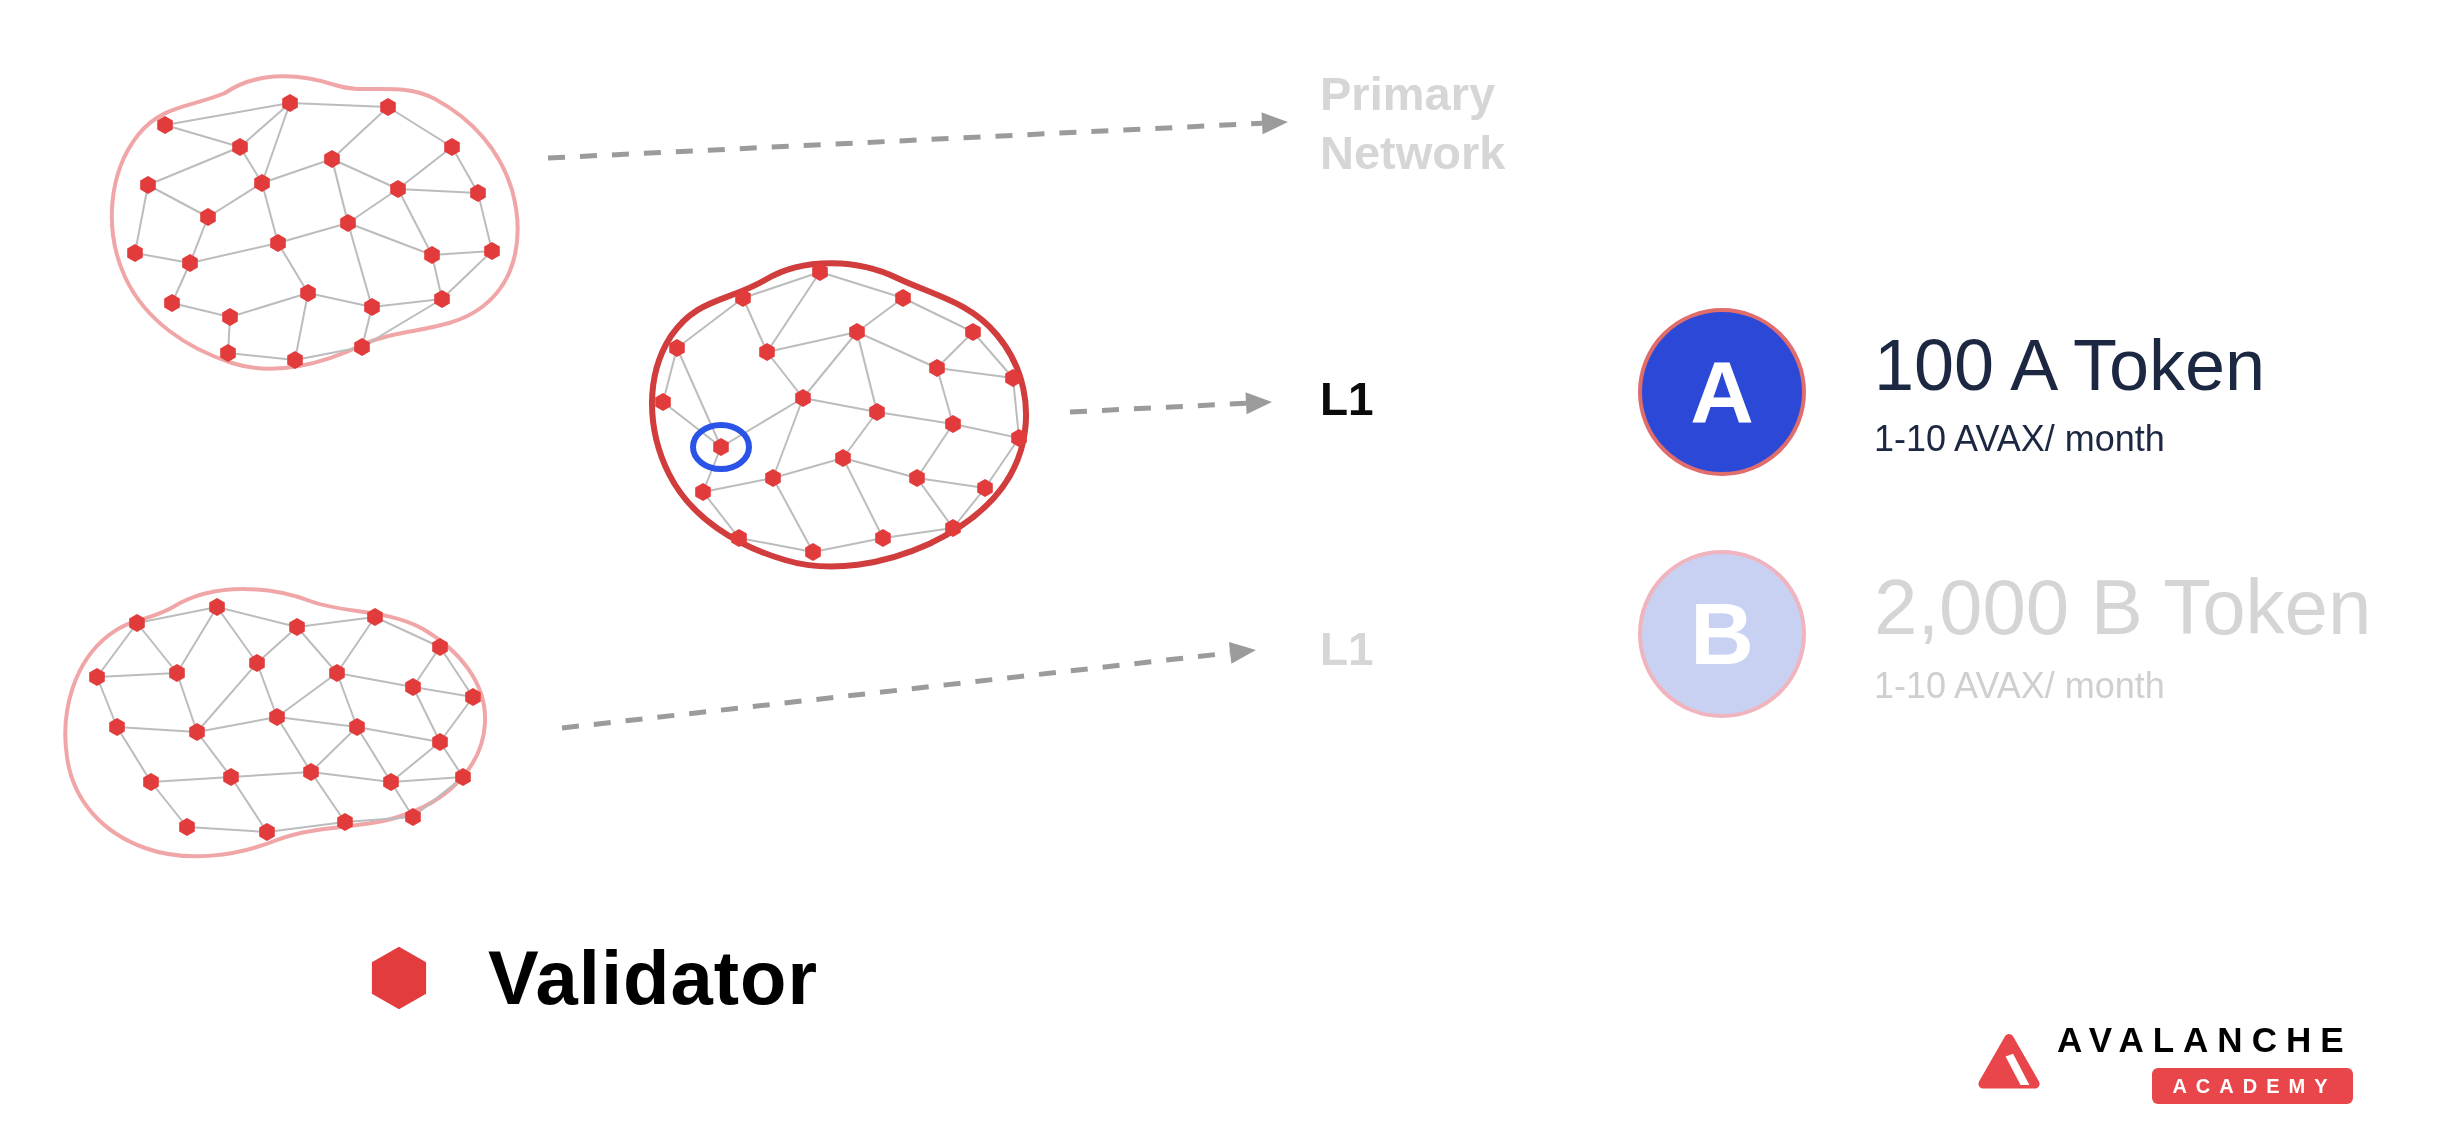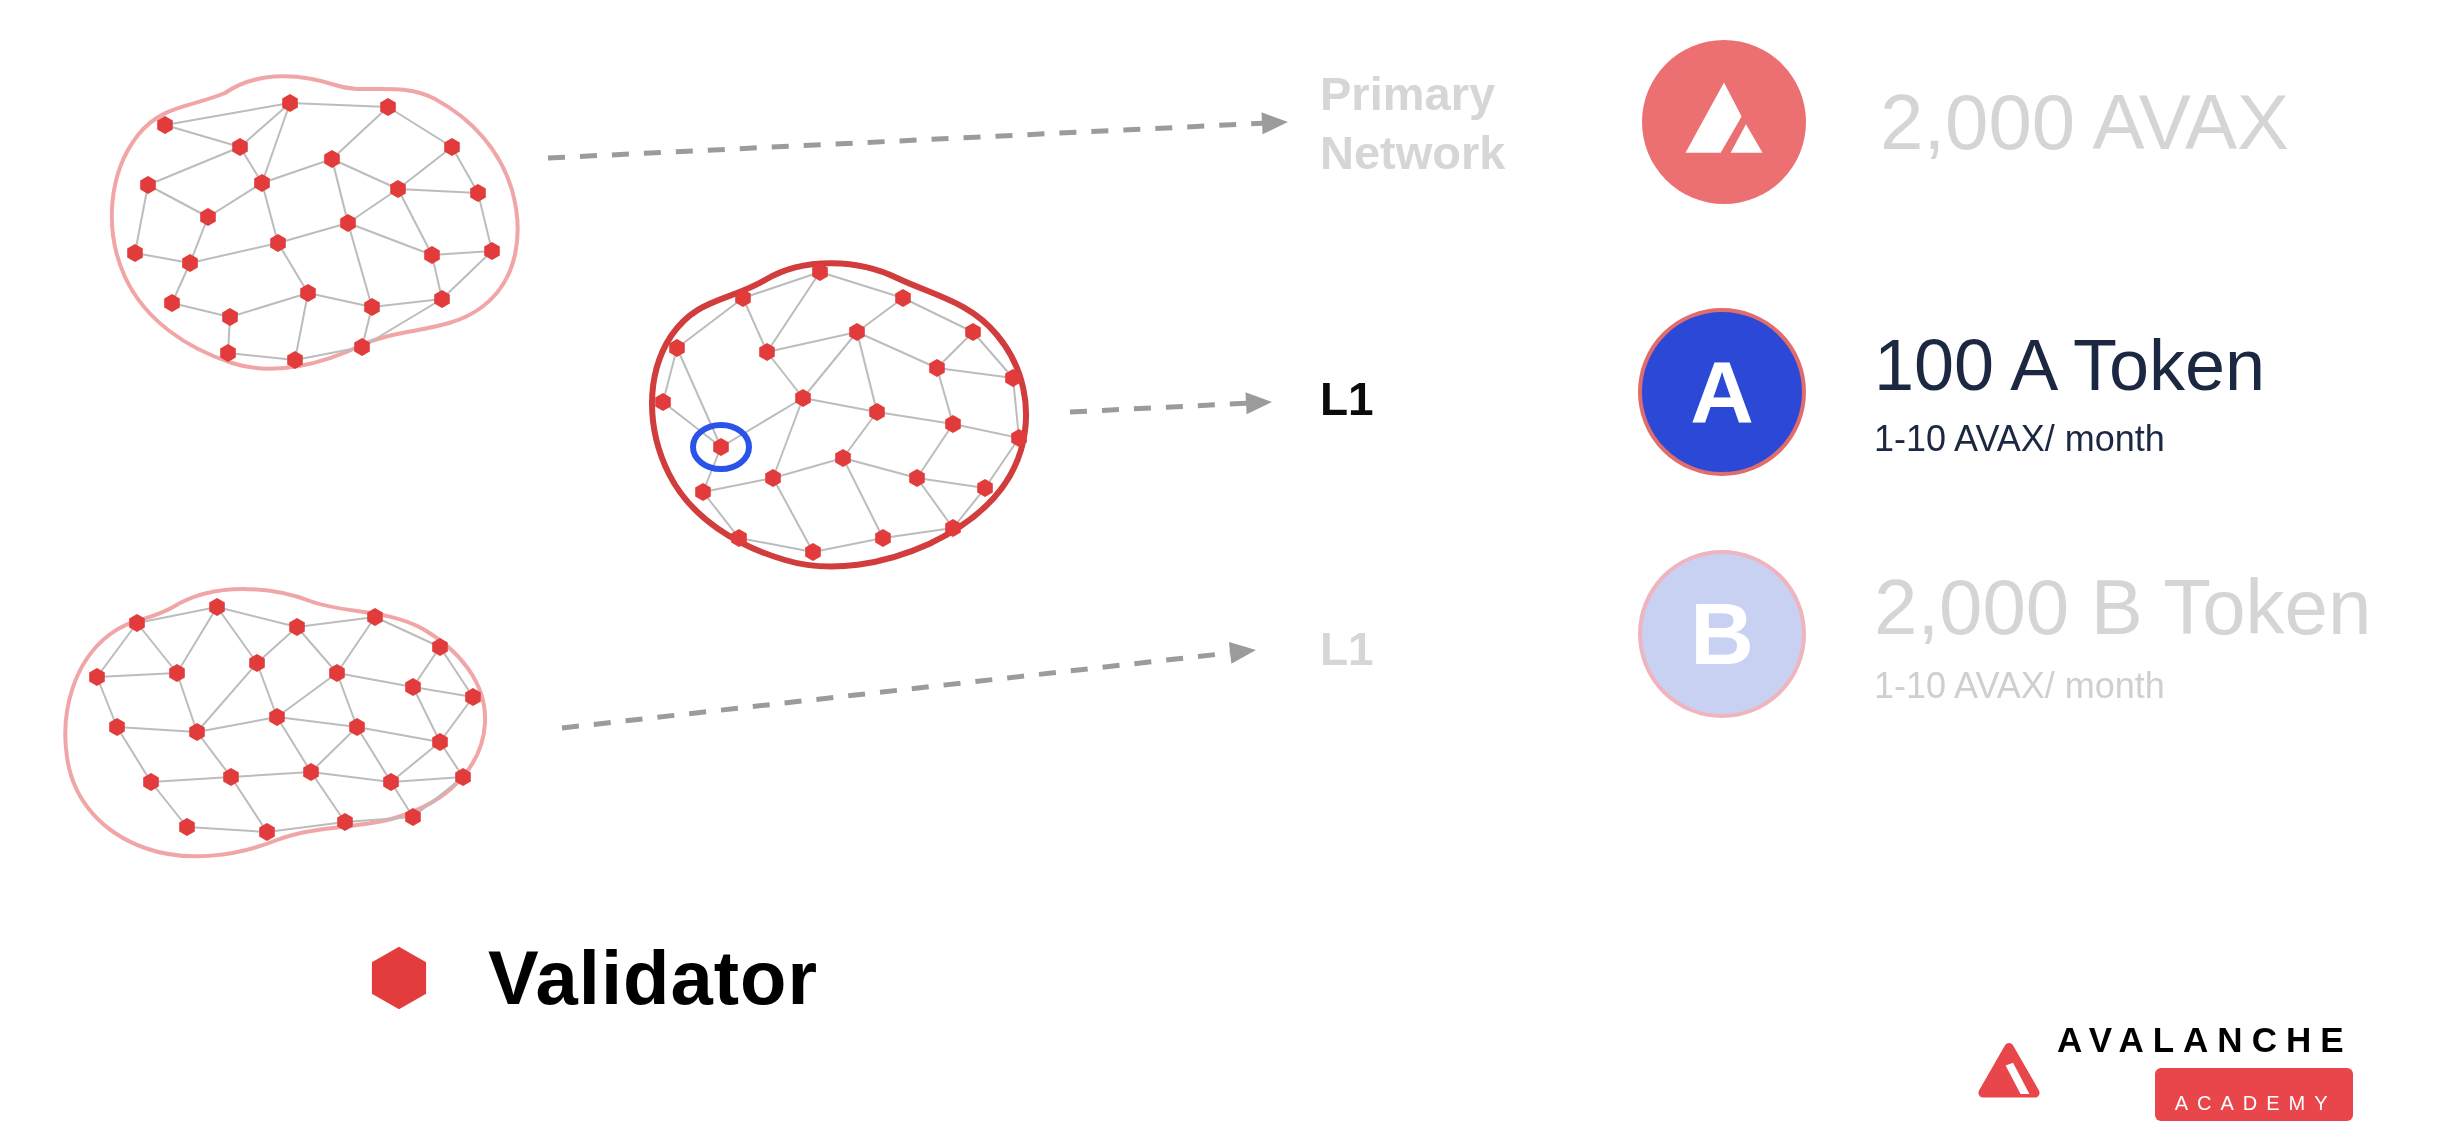--- a/index.html
+++ b/index.html
@@ -34,21 +34,21 @@
   .sub-muted{color:#cfcfcf;}
 
   .legend{position:absolute;left:362px;top:934px;display:flex;align-items:center;gap:52px;}
   .legend svg{width:74px;height:66px;display:block;}
   .legend-label{font-size:76px;font-weight:700;color:#000000;letter-spacing:1px;}
 
   .branding{position:absolute;left:1975px;top:1020px;display:flex;align-items:center;gap:14px;}
   .brand-mark{width:68px;height:68px;display:block;}
   .brand-col{display:flex;flex-direction:column;align-items:flex-end;}
   .brand-name{font-size:35px;font-weight:700;letter-spacing:9px;white-space:nowrap;}
-  .brand-badge{margin-top:8px;border-radius:6px;padding:24px 16px 6px 20px;color:#fff;font-size:20px;font-weight:400;letter-spacing:9px;white-space:nowrap;}
+  .brand-badge{margin-top:8px;border-radius:6px;padding:7px 16px 6px 20px;color:#fff;font-size:20px;font-weight:700;letter-spacing:9px;white-space:nowrap;}
 </style>
 </head>
 <body>
 
 <div id="canvas">
 
   <svg id="arrow-layer">
       <line x1="548" y1="158" x2="1262.0307124787278" y2="123.2633707442781" stroke="#9b9b9b" stroke-width="5" stroke-dasharray="17 15"></line>
       <polygon points="1288,122 1262.5652154859224,134.25037700327786 1261.4962094715331,112.27636448527835" fill="#9b9b9b"></polygon>
       <line x1="1070" y1="412" x2="1246.0318011812058" y2="403.28555439697004" stroke="#9b9b9b" stroke-width="5" stroke-dasharray="17 15"></line>
@@ -278,29 +278,20 @@
         <path d="M229.8 262.5L229.8 271.5L222.0 276.0L214.2 271.5L214.2 262.5L222.0 258.0Z" fill="#e23b3b"></path>
         <path d="M307.8 252.5L307.8 261.5L300.0 266.0L292.2 261.5L292.2 252.5L300.0 248.0Z" fill="#e23b3b"></path>
         <path d="M375.8 247.5L375.8 256.5L368.0 261.0L360.2 256.5L360.2 247.5L368.0 243.0Z" fill="#e23b3b"></path>
       </svg>
   </div>
 
   <div class="diagram-label" id="label-primary">Primary Network</div>
   <div class="diagram-label" id="label-l1a">L1</div>
   <div class="diagram-label" id="label-l1b">L1</div>
 
-  <div class="token-row" id="row-avax">
-    <div class="coin coin-avax" style="background: rgb(236, 111, 113);">
-      <svg viewBox="0 0 100 100">
-        <path d="M50 14 L15 78 L47 78 L66 45 Z" fill="#ffffff"></path>
-        <path d="M70 52 L85 78 L56 78 Z" fill="#ffffff"></path>
-      </svg>
-    </div>
-    <div class="token-title title-muted">2,000 AVAX</div>
-  </div>
 
   <div class="token-row" id="row-a">
     <div class="coin coin-letter" style="background: rgb(43, 72, 215); border-color: rgb(224, 108, 108);">
       <span>A</span>
     </div>
     <div class="token-text">
       <div class="token-title title-active">100 A Token</div>
       <div class="token-sub sub-active">1-10 AVAX/ month</div>
     </div>
   </div>

